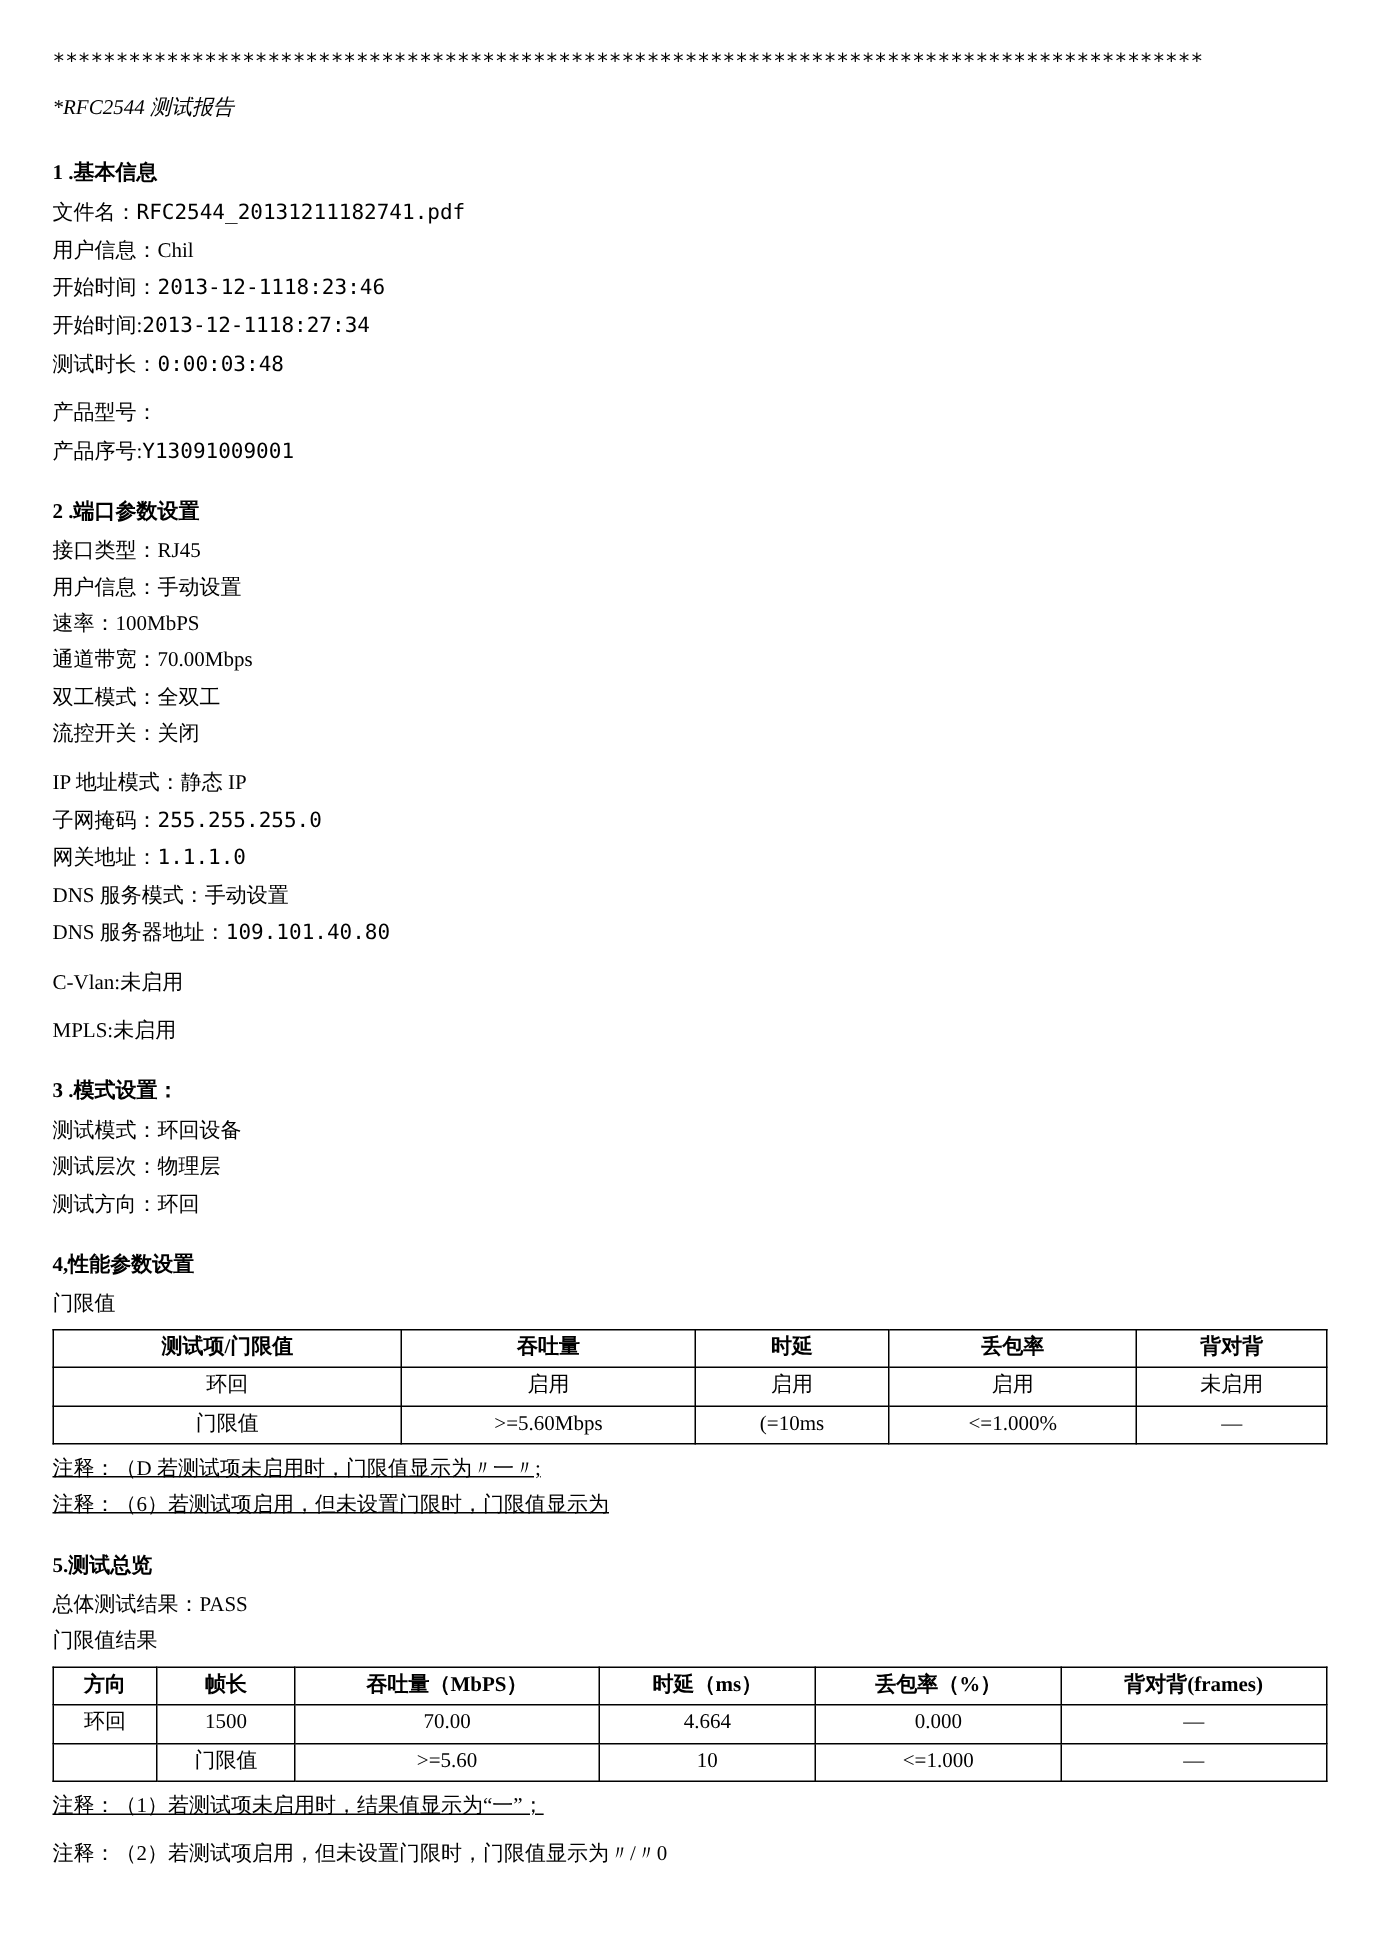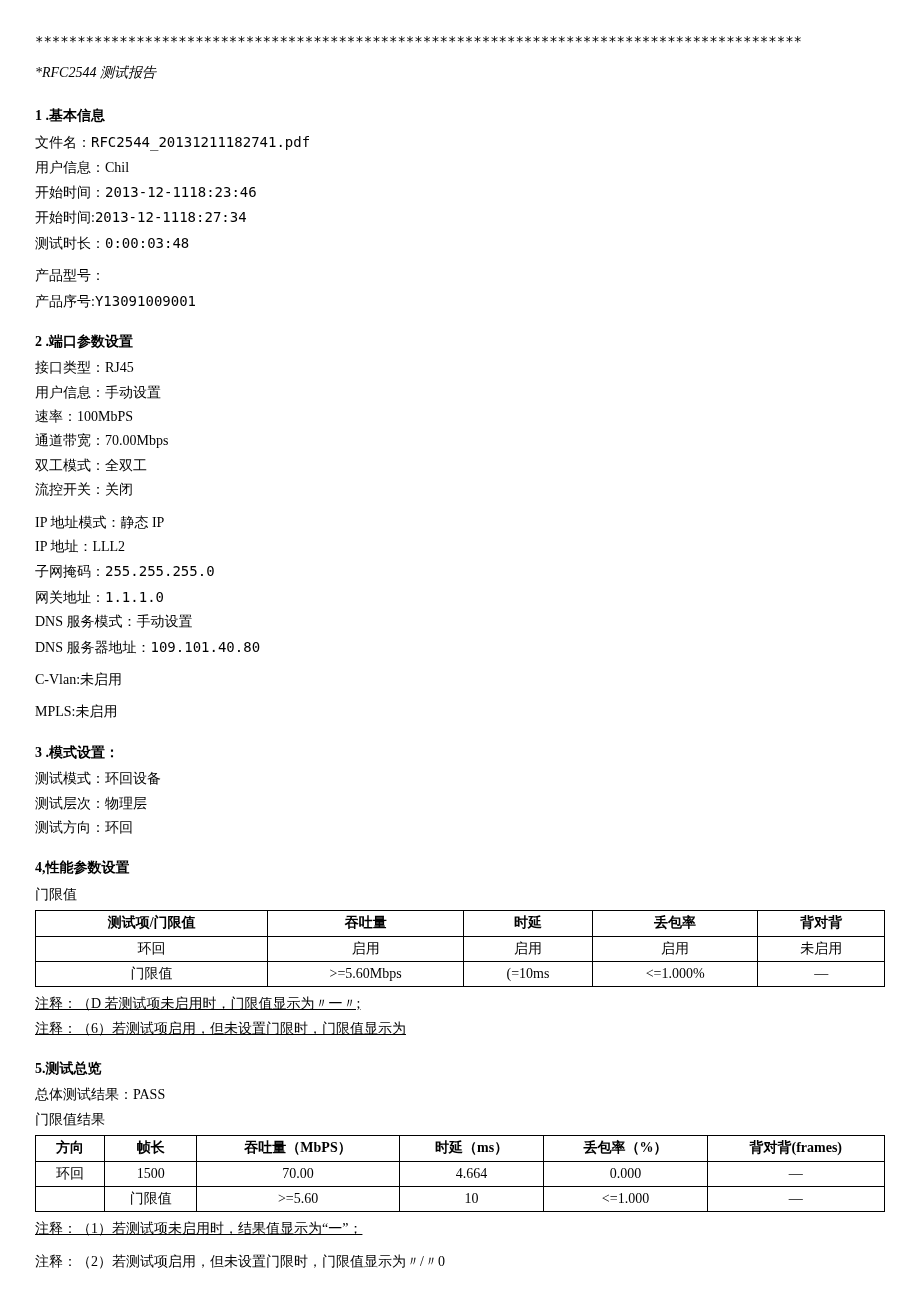--- a/index.html
+++ b/index.html
@@ -86,21 +86,20 @@
 <div class="section-body">
   <p><span>接口类型：</span><span>RJ45</span></p>
   <p><span>用户信息：</span><span>手动设置</span></p>
   <p><span>速率：</span><span>100MbPS</span></p>
   <p><span>通道带宽：</span><span>70.00Mbps</span></p>
   <p><span>双工模式：</span><span>全双工</span></p>
   <p><span>流控开关：</span><span>关闭</span></p>
 </div>
 <div class="section-body">
   <p><span>IP 地址模式：</span><span>静态 IP</span></p>
-  <p><span>IP 地址：</span><span>LLL2</span></p>
   <p><span>子网掩码：</span><span class="mono">255.255.255.0</span></p>
   <p><span>网关地址：</span><span class="mono">1.1.1.0</span></p>
   <p><span>DNS 服务模式：</span><span>手动设置</span></p>
   <p><span>DNS 服务器地址：</span><span class="mono">109.101.40.80</span></p>
 </div>
 <div class="section-body">
   <p><span>C-Vlan:</span><span>未启用</span></p>
 </div>
 <div class="section-body">
   <p><span>MPLS:</span><span>未启用</span></p>

